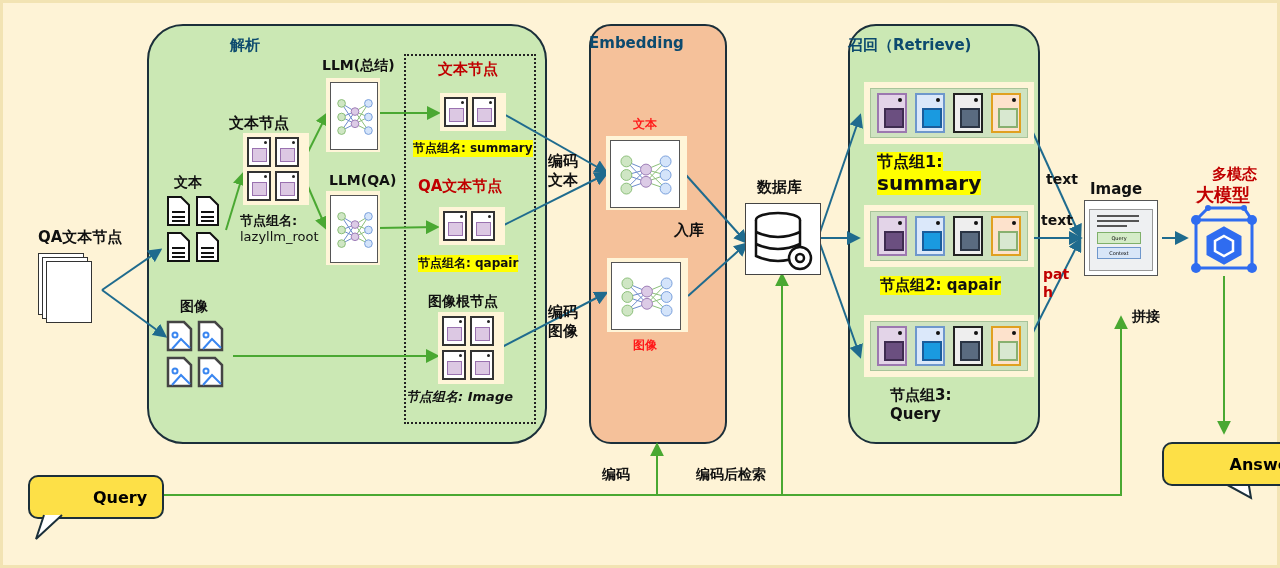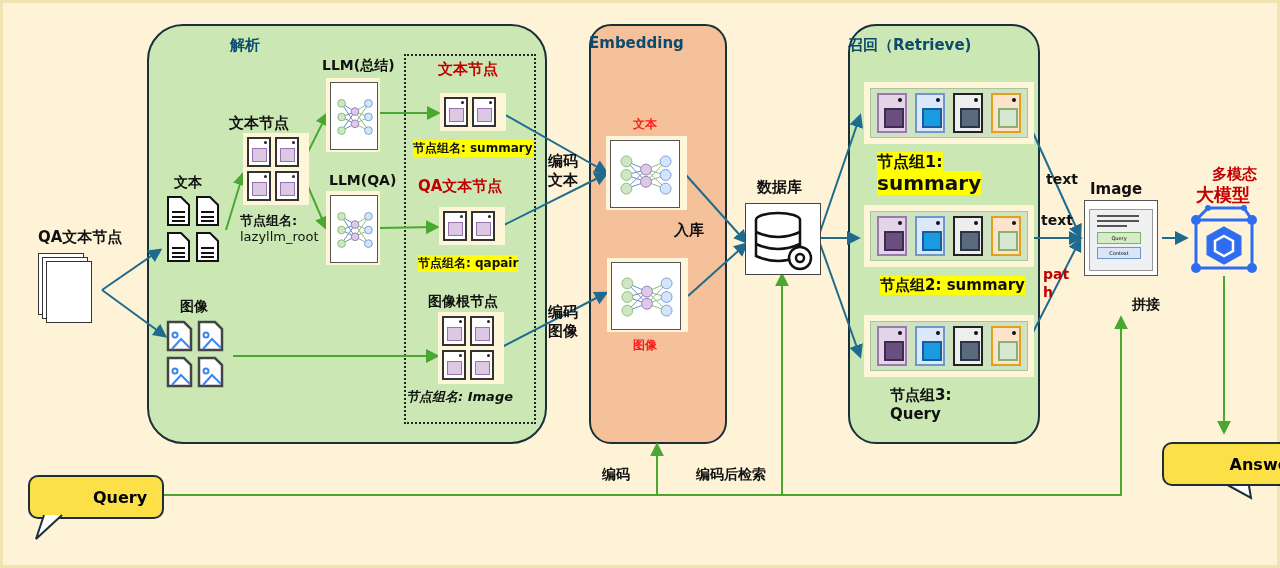--- a/index.html
+++ b/index.html
@@ -347,21 +347,21 @@
         <div class="in" style="background:#1a9ae0;border-color:#1a5d9c;"></div>
       </div>
     <div class="gdoc" style="background:#eee;border-color:#222;">
         <div class="in" style="background:#5a6b80;border-color:#2a3444;"></div>
       </div>
     <div class="gdoc" style="background:#fde2cc;border-color:#e0a020;">
         <div class="in" style="background:#d8e8d0;border-color:#88b070;"></div>
       </div>
   </div>
 </div>
-<div class="lbl hl" style="left:880px;top:276px;font-size:15px;">节点组2: summary</div>
+<div class="lbl hl" style="left:880px;top:276px;font-size:15px;">节点组2: qapair</div>
 
 <div class="grpcard" style="left:864px;top:315px;">
   <div class="grpinner">
     <div class="gdoc" style="background:#e3d4e8;border-color:#9c78b0;">
         <div class="in" style="background:#6b4f80;border-color:#3e2c50;"></div>
       </div>
     <div class="gdoc" style="background:#dbe8fa;border-color:#6e97cc;">
         <div class="in" style="background:#1a9ae0;border-color:#1a5d9c;"></div>
       </div>
     <div class="gdoc" style="background:#eee;border-color:#222;">
@@ -382,21 +382,21 @@
 
 <div class="lbl" style="left:1090px;top:180px;font-size:15px;">Image</div>
 <div class="abs" style="left:1084px;top:200px;width:72px;height:74px;background:#fff;border:1.5px solid #555;">
   <div class="abs" style="left:4px;top:8px;width:62px;height:60px;background:#eef0f2;border:1px solid #999;"></div>
   <div class="abs" style="left:12px;top:14px;width:42px;height:2px;background:#555;"></div>
   <div class="abs" style="left:12px;top:19px;width:42px;height:2px;background:#555;"></div>
   <div class="abs" style="left:12px;top:24px;width:30px;height:2px;background:#555;"></div>
   <div class="abs" style="left:12px;top:31px;width:42px;height:10px;background:#d5ecc8;border:1px solid #7fb06a;font-size:5px;text-align:center;line-height:10px;">Query</div>
   <div class="abs" style="left:12px;top:46px;width:42px;height:10px;background:#d8e6f8;border:1px solid #6e97cc;font-size:5px;text-align:center;line-height:10px;">Context</div>
 </div>
-<div class="lbl" style="left:1132px;top:296px;">拼接</div>
+<div class="lbl" style="left:1132px;top:308px;">拼接</div>
 
 <div class="lbl red" style="left:1212px;top:165px;font-size:15px;">多模态</div>
 <div class="lbl red" style="left:1196px;top:183px;font-size:18px;text-align:center;">大模型</div>
 <div class="abs" style="left:1188px;top:204px;width:74px;height:72px;">
   <svg width="74" height="72">
     <g stroke="#2f6cf0" stroke-width="3" fill="none">
       <path d="M8,16 L64,16 L64,64 L8,64 Z"></path>
       <path d="M20,4 L56,4 M20,4 L8,16 M56,4 L64,16"></path>
       <path d="M36,24 L52,33 L52,50 L36,59 L20,50 L20,33 Z" fill="#2f6cf0"></path>
     </g>

